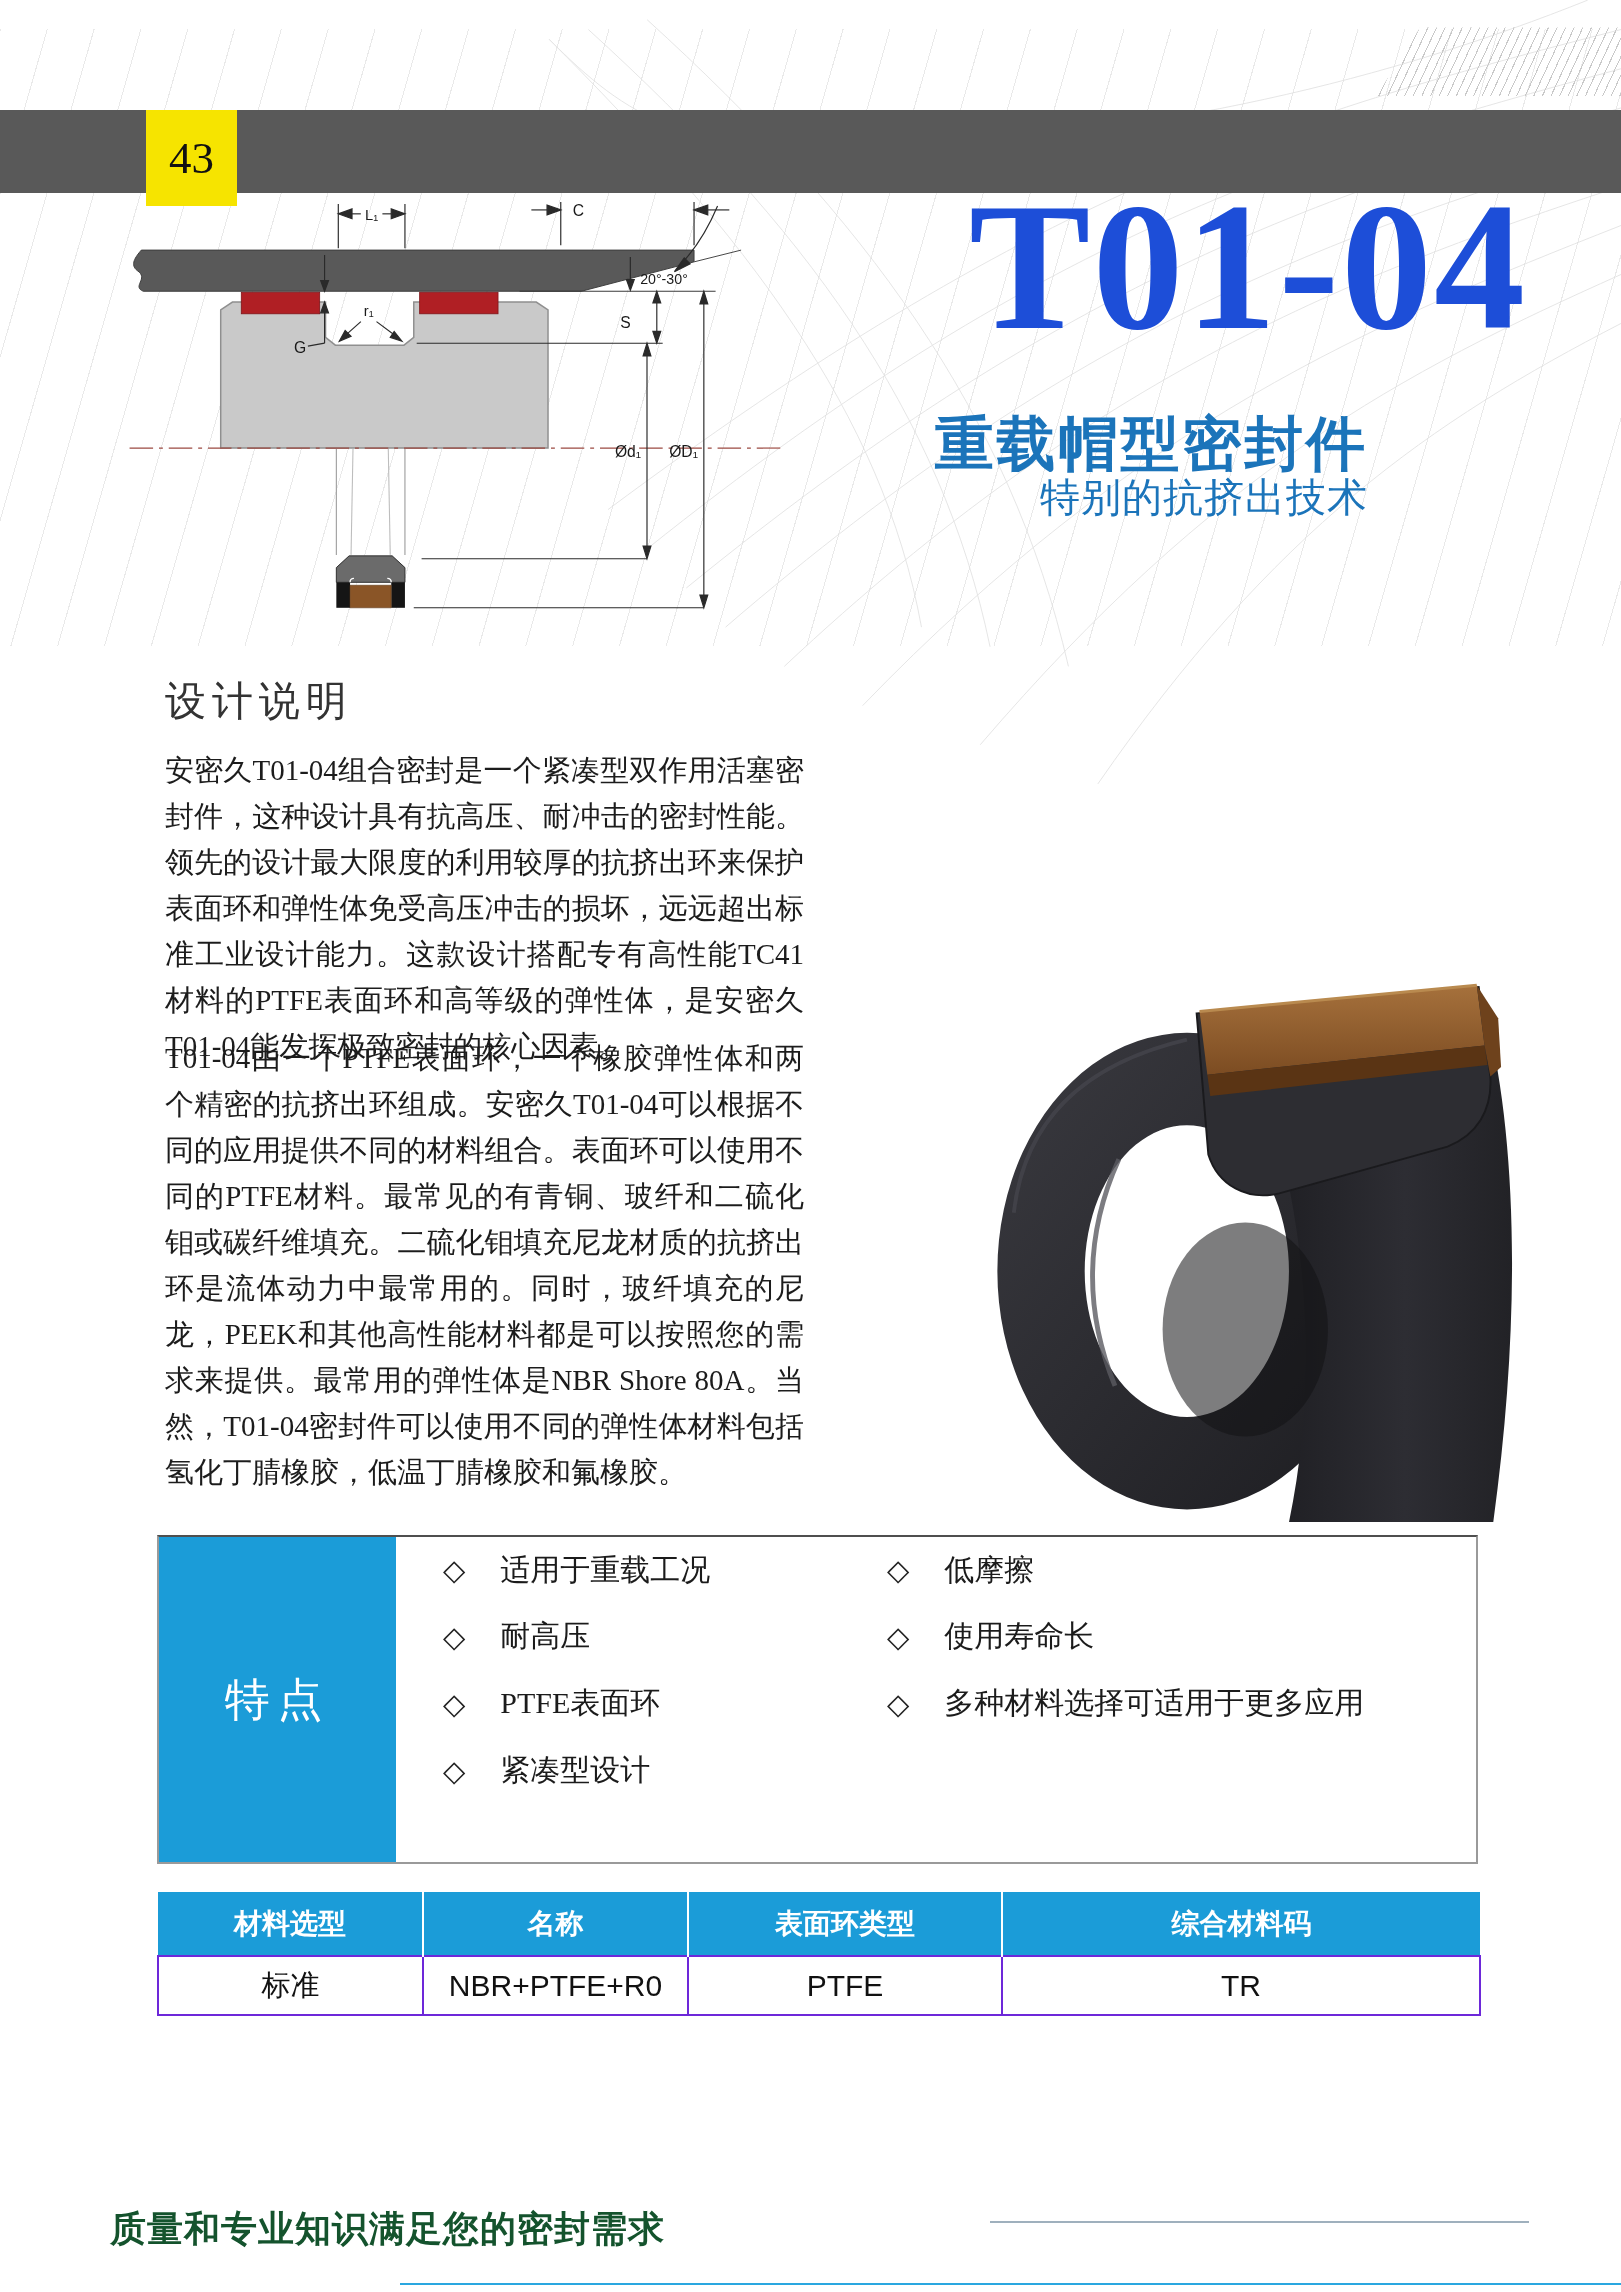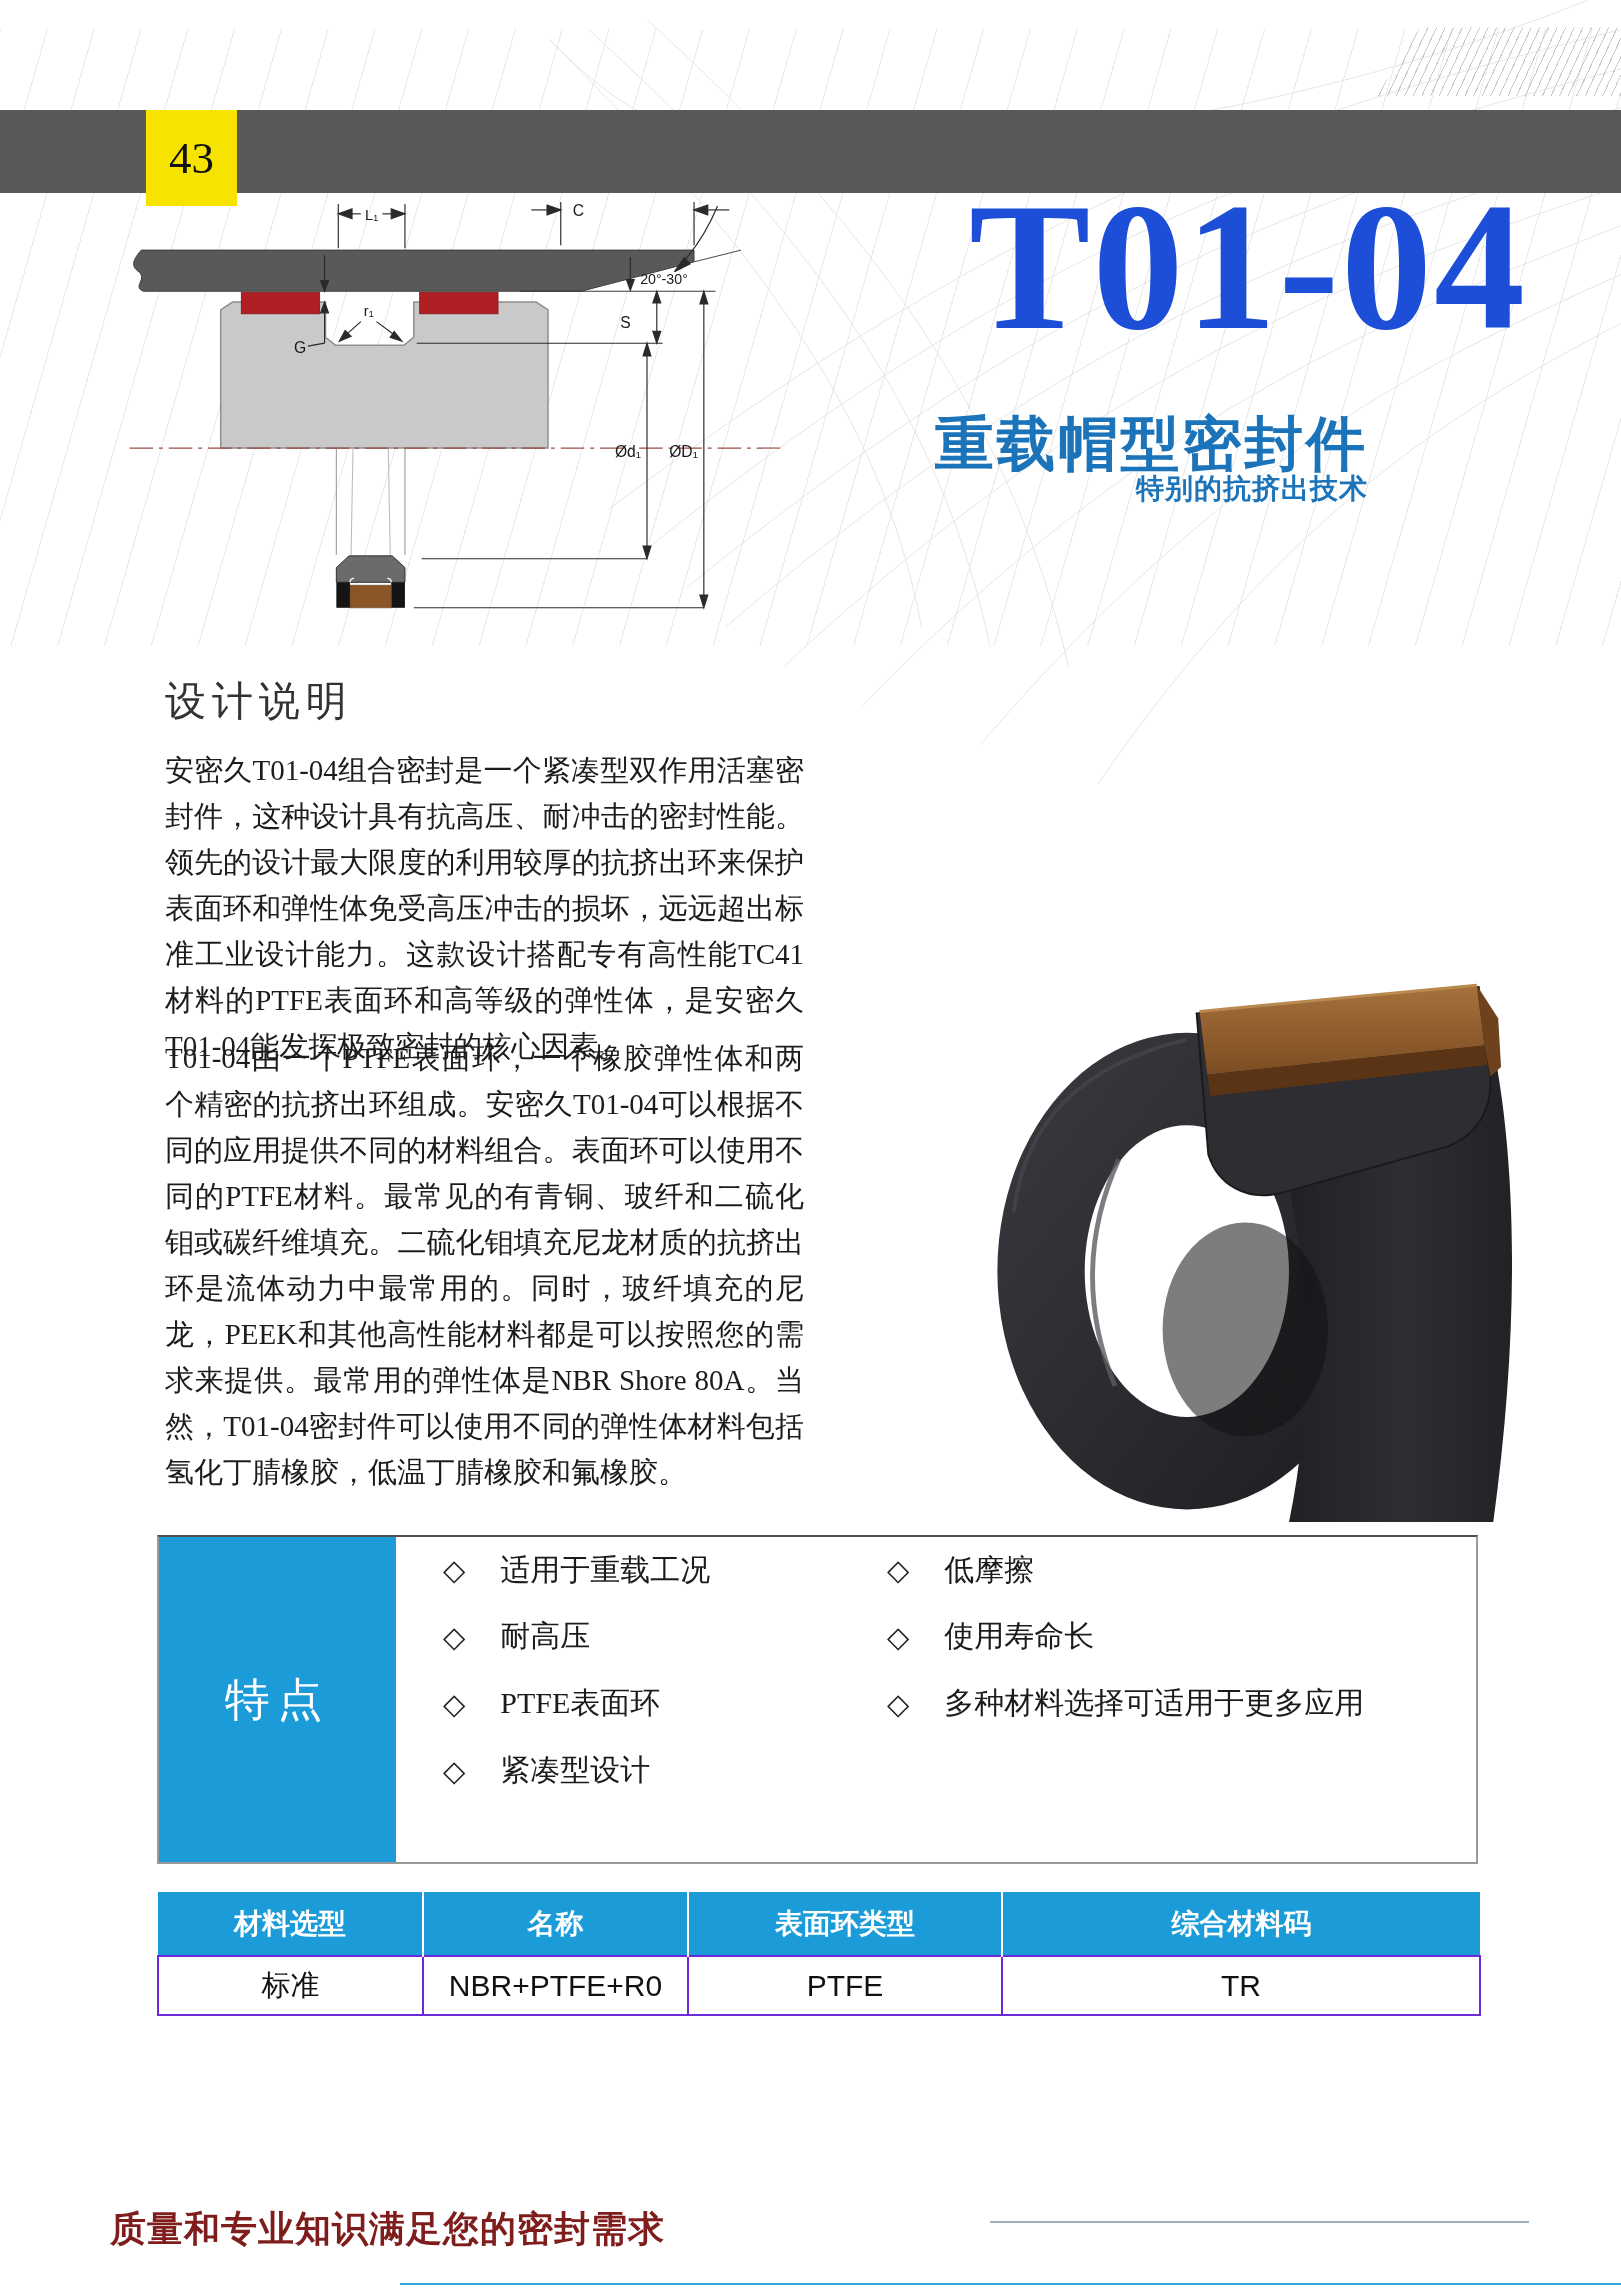--- a/index.html
+++ b/index.html
@@ -32,22 +32,22 @@
     font-family:"Liberation Serif","DejaVu Serif",serif;font-weight:700;
     font-size:182px;line-height:1.1;color:#1d4ed8;letter-spacing:2px;white-space:nowrap;
   }
   .model-subtitle{
     position:absolute;right:253px;top:384px;
     font-family:"Liberation Serif","DejaVu Serif",serif;font-weight:700;
     font-size:59px;color:#1b74ba;letter-spacing:2.9px;white-space:nowrap;margin-top:21px;
   }
   .model-tagline{
     position:absolute;right:253px;top:470px;
-    font-family:"Liberation Serif","DejaVu Serif",serif;font-weight:700;
-    font-size:28px;color:#1b74ba;letter-spacing:1px;white-space:nowrap;text-align:center;
+    font-family:"Liberation Serif","DejaVu Serif",serif;font-weight:400;
+    font-size:40px;color:#1b74ba;letter-spacing:1px;white-space:nowrap;text-align:center;
   }
   
   .design-heading{
     position:absolute;left:165px;top:674px;
     font-family:"Liberation Serif","DejaVu Serif",serif;font-size:41px;color:#333;letter-spacing:5.9px;
   }
   .body-par{
     position:absolute;left:165px;width:639px;
     font-family:"Liberation Serif","DejaVu Serif",serif;font-size:29px;line-height:46px;
     text-align:justify;color:#1c1c1c;
@@ -90,21 +90,21 @@
   .mat-table th:first-child{border-left:none;}
   .mat-table td{
     height:55px;text-align:center;font-size:29px;color:#111;
     border:2px solid #6d28d9;background:#fff;
   }
   .mat-table td.cn{font-family:"Liberation Serif","DejaVu Serif",serif;}
   .mat-table td.code{font-family:"Liberation Sans","DejaVu Sans",sans-serif;font-size:30px;}
   
   .footer-slogan{
     position:absolute;left:110px;top:2205px;
-    font-size:36px;font-weight:700;color:#7f1d1d;letter-spacing:1px;white-space:nowrap;
+    font-size:36px;font-weight:700;color:#14532d;letter-spacing:1px;white-space:nowrap;
   }
   .footer-line{position:absolute;left:990px;top:2221px;width:539px;border-top:2px solid #9fb0bd;}
   .bottom-line{position:absolute;left:400px;top:2283px;width:1221px;border-top:2.9px solid #2aa7e0;}
 </style>
 </head>
 <body>
 
 <div id="page">
 
   <div class="hatch"></div>

